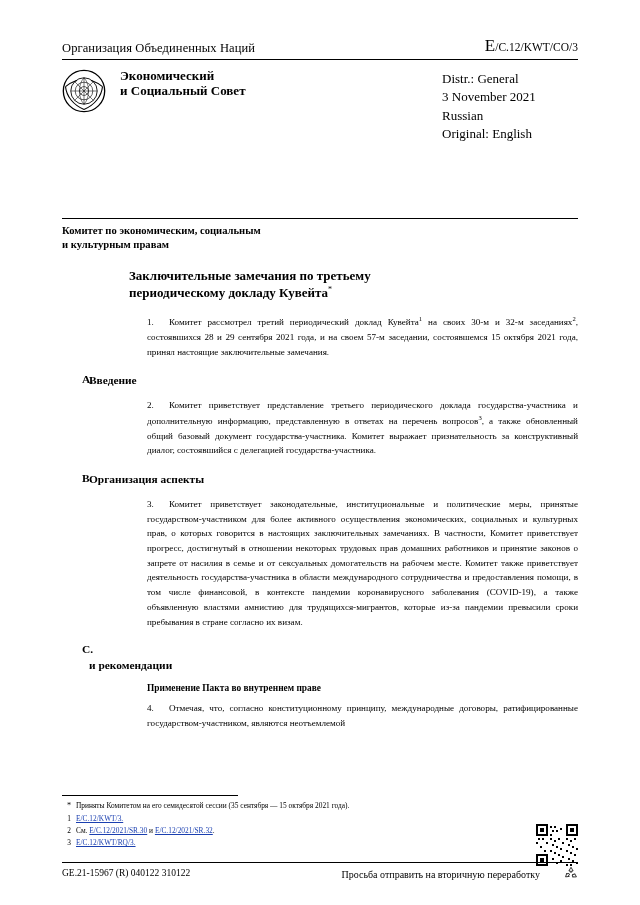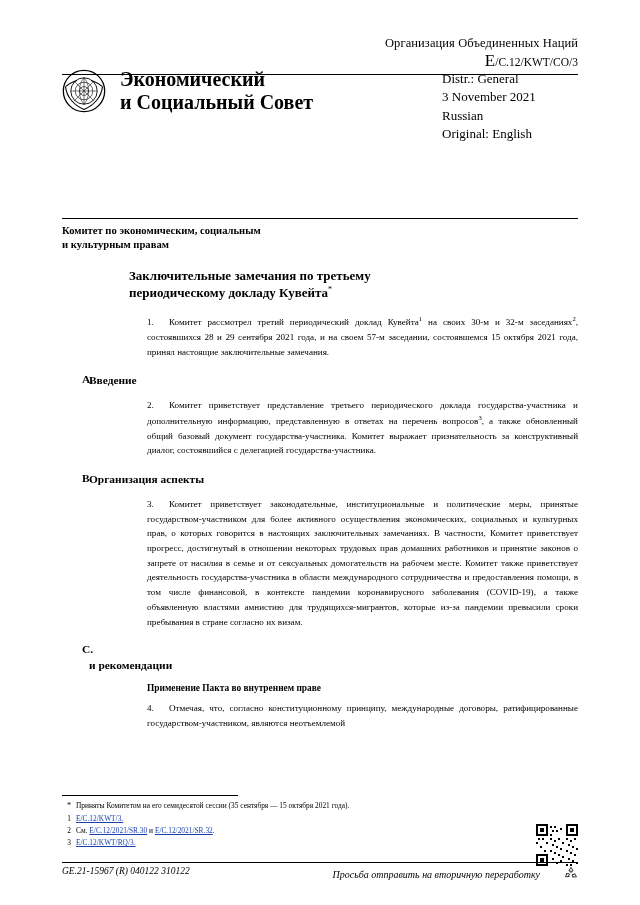--- a/index.html
+++ b/index.html
@@ -23,21 +23,20 @@
     position: absolute;
     left: 62px;
     top: 36px;
     width: 516px;
   }
   .header-row {
     display: flex;
     align-items: flex-end;
     justify-content: space-between;
     padding-bottom: 3px;
-    flex-direction: column;
   }
   .org-name {
     font-size: 12.5px;
     letter-spacing: 0.1px;
   }
   .symbol {
     font-size: 11.5px;
     white-space: nowrap;
     margin-left: 36px;
   }
@@ -59,21 +58,21 @@
     align-items: flex-start;
   }
   .un-emblem {
     width: 44px;
     height: 44px;
     margin-top: 3px;
     flex: 0 0 44px;
   }
   .masthead-title {
     margin-left: 14px;
-    font-size: 20px;
+    font-size: 13px;
     font-weight: bold;
     line-height: 1.16;
     flex: 1 1 auto;
     padding-top: 2px;
   }
   .distr-block {
     font-size: 13px;
     line-height: 1.42;
     width: 136px;
     padding-top: 4px;
@@ -196,23 +195,22 @@
     width: 516px;
     border-bottom: 1.1px solid #000;
   }
   .footer {
     position: absolute;
     left: 62px;
     top: 866px;
     width: 516px;
     display: flex;
     justify-content: space-between;
-    align-items: flex-start;
+    align-items: center;
     font-size: 9.5px;
-    font-style: italic;
   }
   .footer-note {
     font-size: 10px;
     padding-top: 3px;
     padding-right: 38px;
   }
 
   
   .qr {
     position: absolute;

